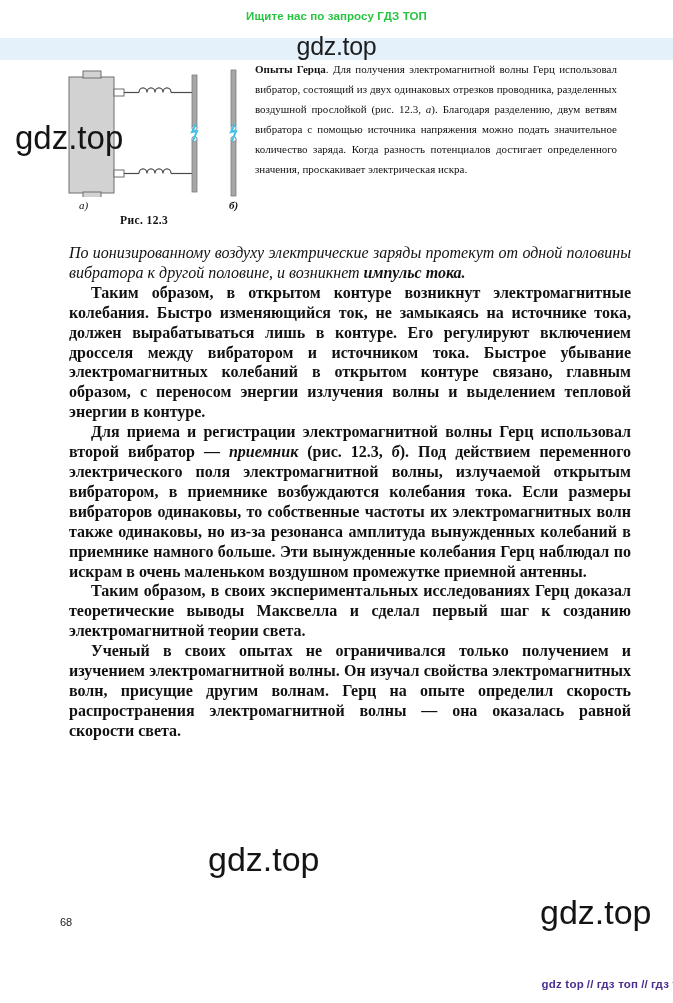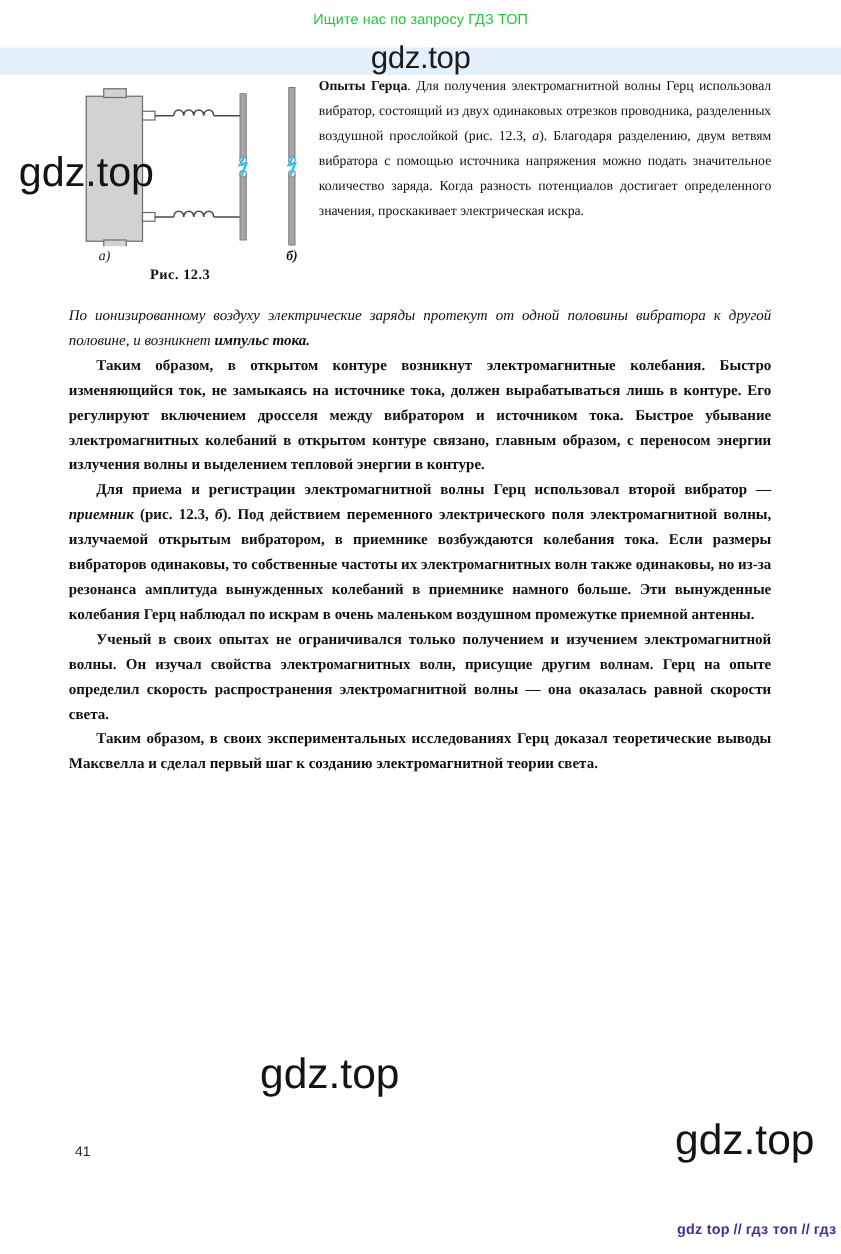--- a/index.html
+++ b/index.html
@@ -18,21 +18,21 @@
 
   
   .promo-line {
     position: absolute;
     top: 10px;
     left: 0;
     width: 673px;
     text-align: center;
     font-family: "Liberation Sans", sans-serif;
     font-size: 11.5px;
-    font-weight: 400;
+    font-weight: 700;
     color: #27c43f;
     letter-spacing: 0.1px;
   }
 
   
   .band {
     position: absolute;
     top: 38px;
     left: 0;
     width: 673px;
@@ -105,24 +105,24 @@
     top: 0px;
     width: 362px;
     font-size: 11px;
     line-height: 19.9px;
     text-align: justify;
     text-justify: inter-word;
     hyphens: manual;
   }
   .full {
     position: absolute;
-    left: 55px;
+    left: 69px;
     top: 183px;
     width: 562px;
-    font-size: 12px;
+    font-size: 16px;
     line-height: 19.9px;
     text-align: justify;
     text-justify: inter-word;
   }
   .full p, .col-right p {
     margin: 0;
   }
   .indent { text-indent: 22px; font-weight: bold; }
   .b { font-weight: 700; }
   .i { font-style: italic; }
@@ -238,28 +238,28 @@
   </div>
 
   <div class="full">
 
     <p><span class="i">По ионизированному воздуху электрические заряды протекут от одной половины вибратора к другой половине, и возникнет </span><span class="bi">импульс тока.</span></p>
 
     <p class="indent">Таким образом, в открытом контуре возникнут электромагнитные колебания. Быстро изменяющийся ток, не замыкаясь на источнике тока, должен вырабатываться лишь в контуре. Его регулируют включением дросселя между вибратором и источником тока. Быстрое убывание электромагнитных колебаний в открытом контуре связано, главным образом, с переносом энергии излучения волны и выделением тепловой энергии в контуре.</p>
 
     <p class="indent"><span>Для приема и регистрации электромагнитной волны Герц использовал второй вибратор — </span><span class="i">приемник</span><span> (рис. 12.3, </span><span class="i">б</span><span>). Под действием переменного электрического поля электромагнитной волны, излучаемой открытым вибратором, в приемнике возбуждаются колебания тока. Если размеры вибраторов одинаковы, то собственные частоты их электромагнитных волн также одинаковы, но из-за резонанса амплитуда вынужденных колебаний в приемнике намного больше. Эти вынужденные колебания Герц наблюдал по искрам в очень маленьком воздушном промежутке приемной антенны.</span></p>
 
+    <p class="indent">Таким образом, в своих экспериментальных исследованиях Герц доказал теоретические выводы Максвелла и сделал первый шаг к созданию электромагнитной теории света.</p>
+
     <p class="indent">Ученый в своих опытах не ограничивался только получением и изучением электромагнитной волны. Он изучал свойства электромагнитных волн, присущие другим волнам. Герц на опыте определил скорость распространения электромагнитной волны — она оказалась равной скорости света.</p>
-
-    <p class="indent">Таким образом, в своих экспериментальных исследованиях Герц доказал теоретические выводы Максвелла и сделал первый шаг к созданию электромагнитной теории света.</p>
   </div>
 
 </div>
 
 <div class="wm wm-left">gdz.top</div>
 <div class="wm wm-mid">gdz.top</div>
 <div class="wm wm-right">gdz.top</div>
 
-<div class="page-number">41</div>
+<div class="page-number">68</div>
 
 <div class="footer">
   <span>gdz top</span><span class="sep">//</span><span>гдз топ</span><span class="sep">//</span><span>гдз top</span>
 </div>
 
 </body></html>

